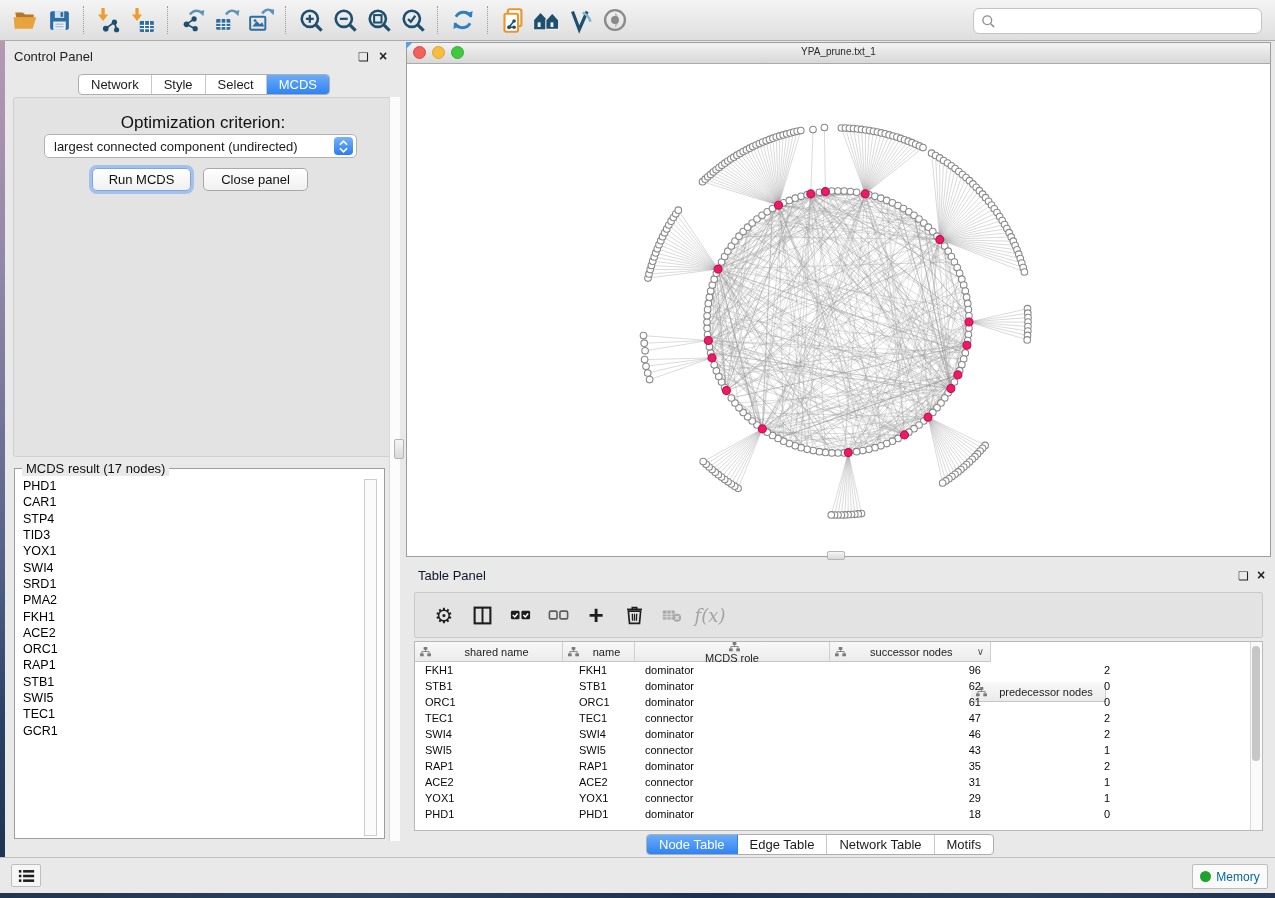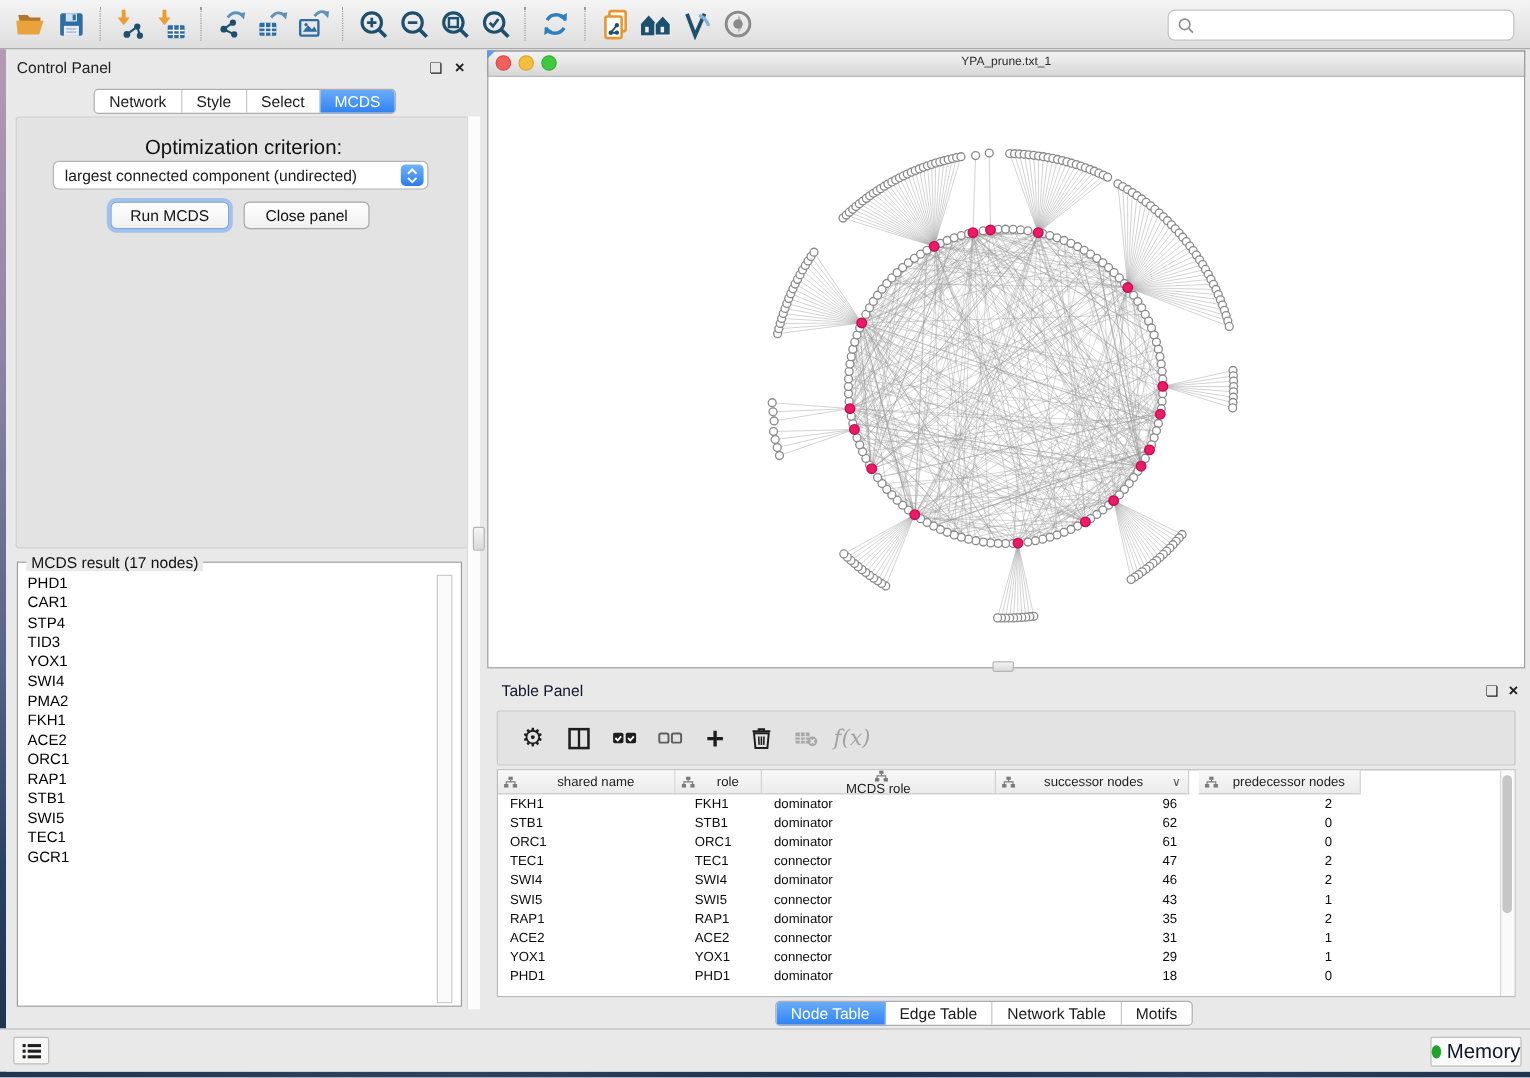--- a/index.html
+++ b/index.html
@@ -91,21 +91,21 @@
   .c3,.c4{box-sizing:border-box}
   .c0,.c1,.c2{box-sizing:border-box}
   #tp-scroll{position:absolute;right:0;top:0;width:12px;height:188px;background:#fafafa;border-left:1px solid #d8d8d8;box-sizing:border-box}
   #tp-thumb{position:absolute;left:1px;top:4px;width:8px;height:115px;background:#c6c6c6;border-radius:4px}
   #tp-tabs{left:646px;top:834px}
   
   #status-bar{left:0;top:857px;width:1275px;height:36px;background:#e9e9e9;border-top:1px solid #c0c0c0;box-sizing:border-box}
   #status-left-btn{left:11px;top:864px;width:30px;height:23px;background:#f6f6f6;border:1px solid #bdbdbd;
     border-radius:2px;box-sizing:border-box;display:flex;align-items:center;justify-content:center}
   #memory-btn{left:1192px;top:864px;width:76px;height:25px;background:#fafafa;border:1px solid #bdbdbd;
-    border-radius:2px;box-sizing:border-box;display:flex;align-items:center;justify-content:center;gap:5px;font-size:17px;color:#0f172a}
+    border-radius:2px;box-sizing:border-box;display:flex;align-items:center;justify-content:center;gap:5px;font-size:12px;color:#0369a1}
   #memory-dot{width:11px;height:11px;border-radius:50%;background:#1ea32c}
 </style>
 </head>
 <body>
 
 <div class="abs" id="left-strip"></div>
 <div class="abs" id="bottom-strip"></div>
 
 <div class="abs" id="toolbar">
   <div style="width:8px"></div>
@@ -296,20 +296,21 @@
 
 <div class="abs" id="mcds-fieldset"></div>
 <div class="abs" id="mcds-legend">MCDS result (17 nodes)</div>
 <div class="abs" id="mcds-list">
     <div class="li">PHD1</div>
     <div class="li">CAR1</div>
     <div class="li">STP4</div>
     <div class="li">TID3</div>
     <div class="li">YOX1</div>
     <div class="li">SWI4</div>
+    <div class="li">SRD1</div>
     <div class="li">PMA2</div>
     <div class="li">FKH1</div>
     <div class="li">ACE2</div>
     <div class="li">ORC1</div>
     <div class="li">RAP1</div>
     <div class="li">STB1</div>
     <div class="li">SWI5</div>
     <div class="li">TEC1</div>
     <div class="li">GCR1</div>
   </div>
@@ -1304,21 +1305,21 @@
       </div>
       <div class="hcell" style="left: 148px; width: 72px;">
         <svg width="11" height="10" viewBox="0 0 12 11">
           <g fill="#7a7a7a">
             <rect x="4" y="0" width="4" height="3.2"></rect>
             <rect x="0" y="7" width="4" height="3.2"></rect>
             <rect x="8" y="7" width="4" height="3.2"></rect>
           </g>
           <path d="M6 3v2M2 7V5h8v2" fill="none" stroke="#7a7a7a"></path>
         </svg>
-        <span class="hlabel">role</span>
+        <span class="hlabel">name</span>
       </div>
       <div class="hcell" style="left: 220px; width: 195px; flex-direction: column;">
         <svg width="11" height="10" viewBox="0 0 12 11">
           <g fill="#7a7a7a">
             <rect x="4" y="0" width="4" height="3.2"></rect>
             <rect x="0" y="7" width="4" height="3.2"></rect>
             <rect x="8" y="7" width="4" height="3.2"></rect>
           </g>
           <path d="M6 3v2M2 7V5h8v2" fill="none" stroke="#7a7a7a"></path>
         </svg>
@@ -1329,21 +1330,21 @@
           <g fill="#7a7a7a">
             <rect x="4" y="0" width="4" height="3.2"></rect>
             <rect x="0" y="7" width="4" height="3.2"></rect>
             <rect x="8" y="7" width="4" height="3.2"></rect>
           </g>
           <path d="M6 3v2M2 7V5h8v2" fill="none" stroke="#7a7a7a"></path>
         </svg>
         <span class="hlabel">successor nodes</span>
         <span class="sortmark">∨</span>
       </div>
-      <div class="hcell" style="left: 584px; width: 135px;">
+      <div class="hcell" style="left: 556px; width: 135px; margin-top: 40px;">
         <svg width="11" height="10" viewBox="0 0 12 11">
           <g fill="#7a7a7a">
             <rect x="4" y="0" width="4" height="3.2"></rect>
             <rect x="0" y="7" width="4" height="3.2"></rect>
             <rect x="8" y="7" width="4" height="3.2"></rect>
           </g>
           <path d="M6 3v2M2 7V5h8v2" fill="none" stroke="#7a7a7a"></path>
         </svg>
         <span class="hlabel">predecessor nodes</span>
       </div>

